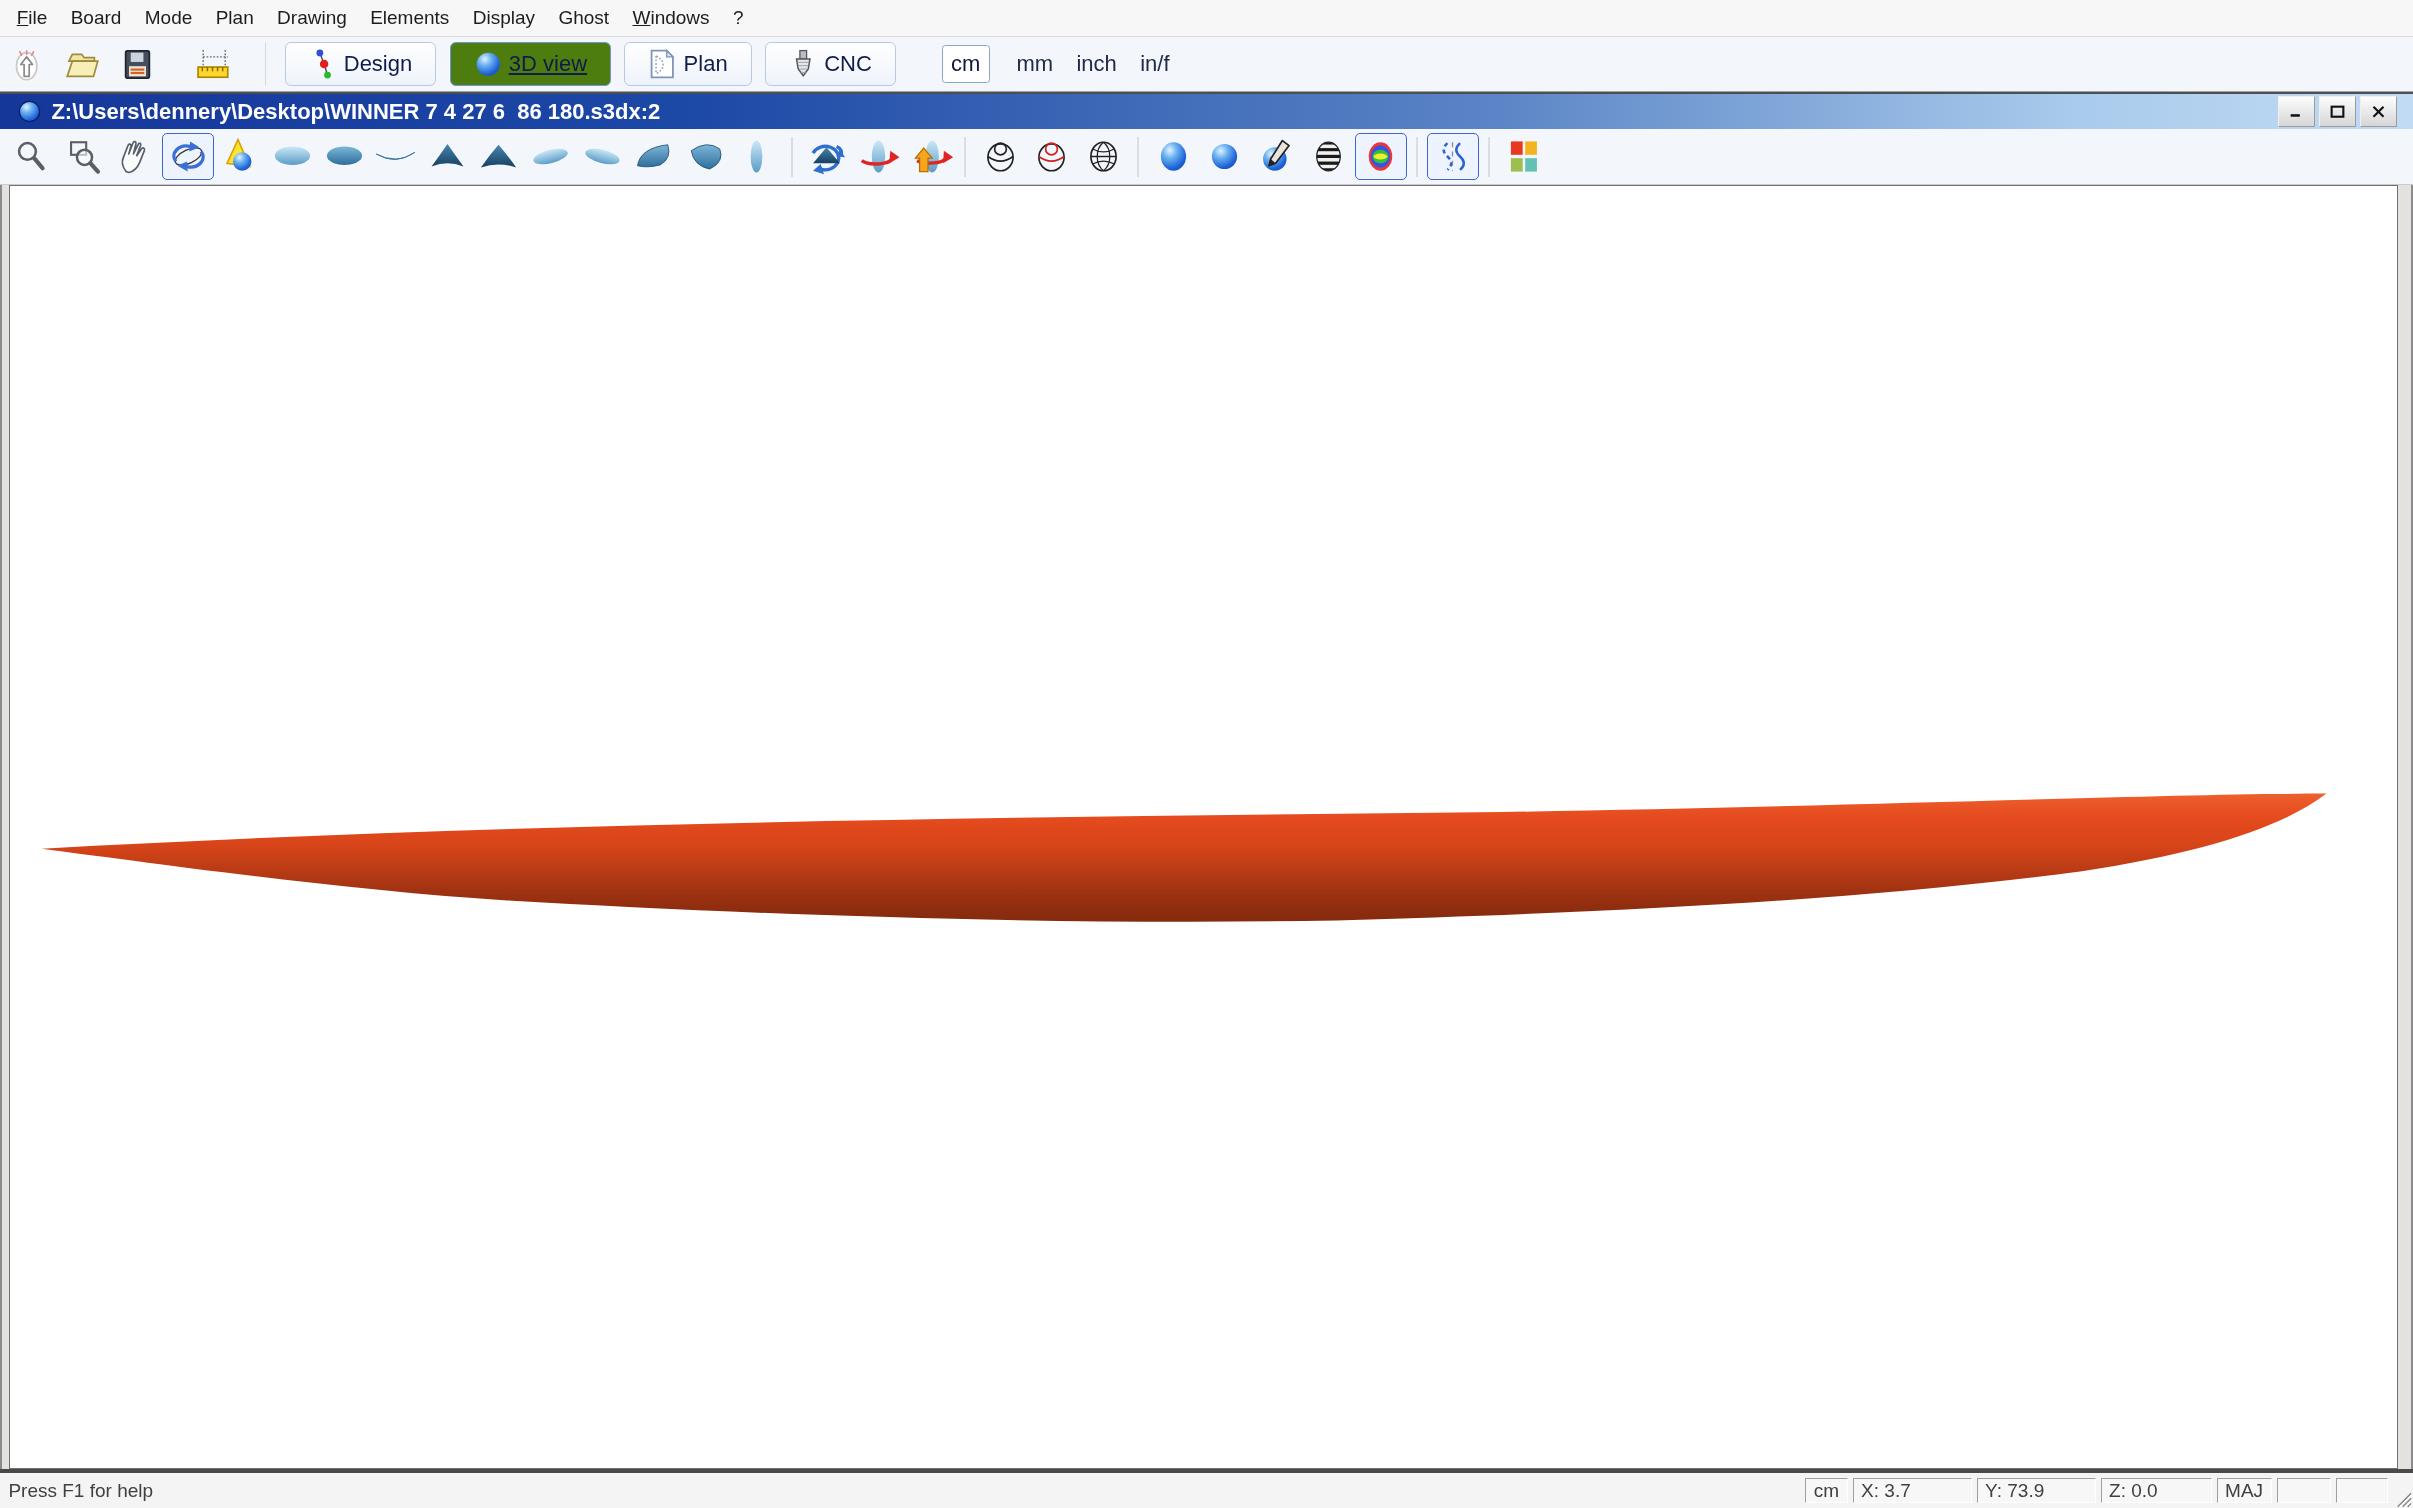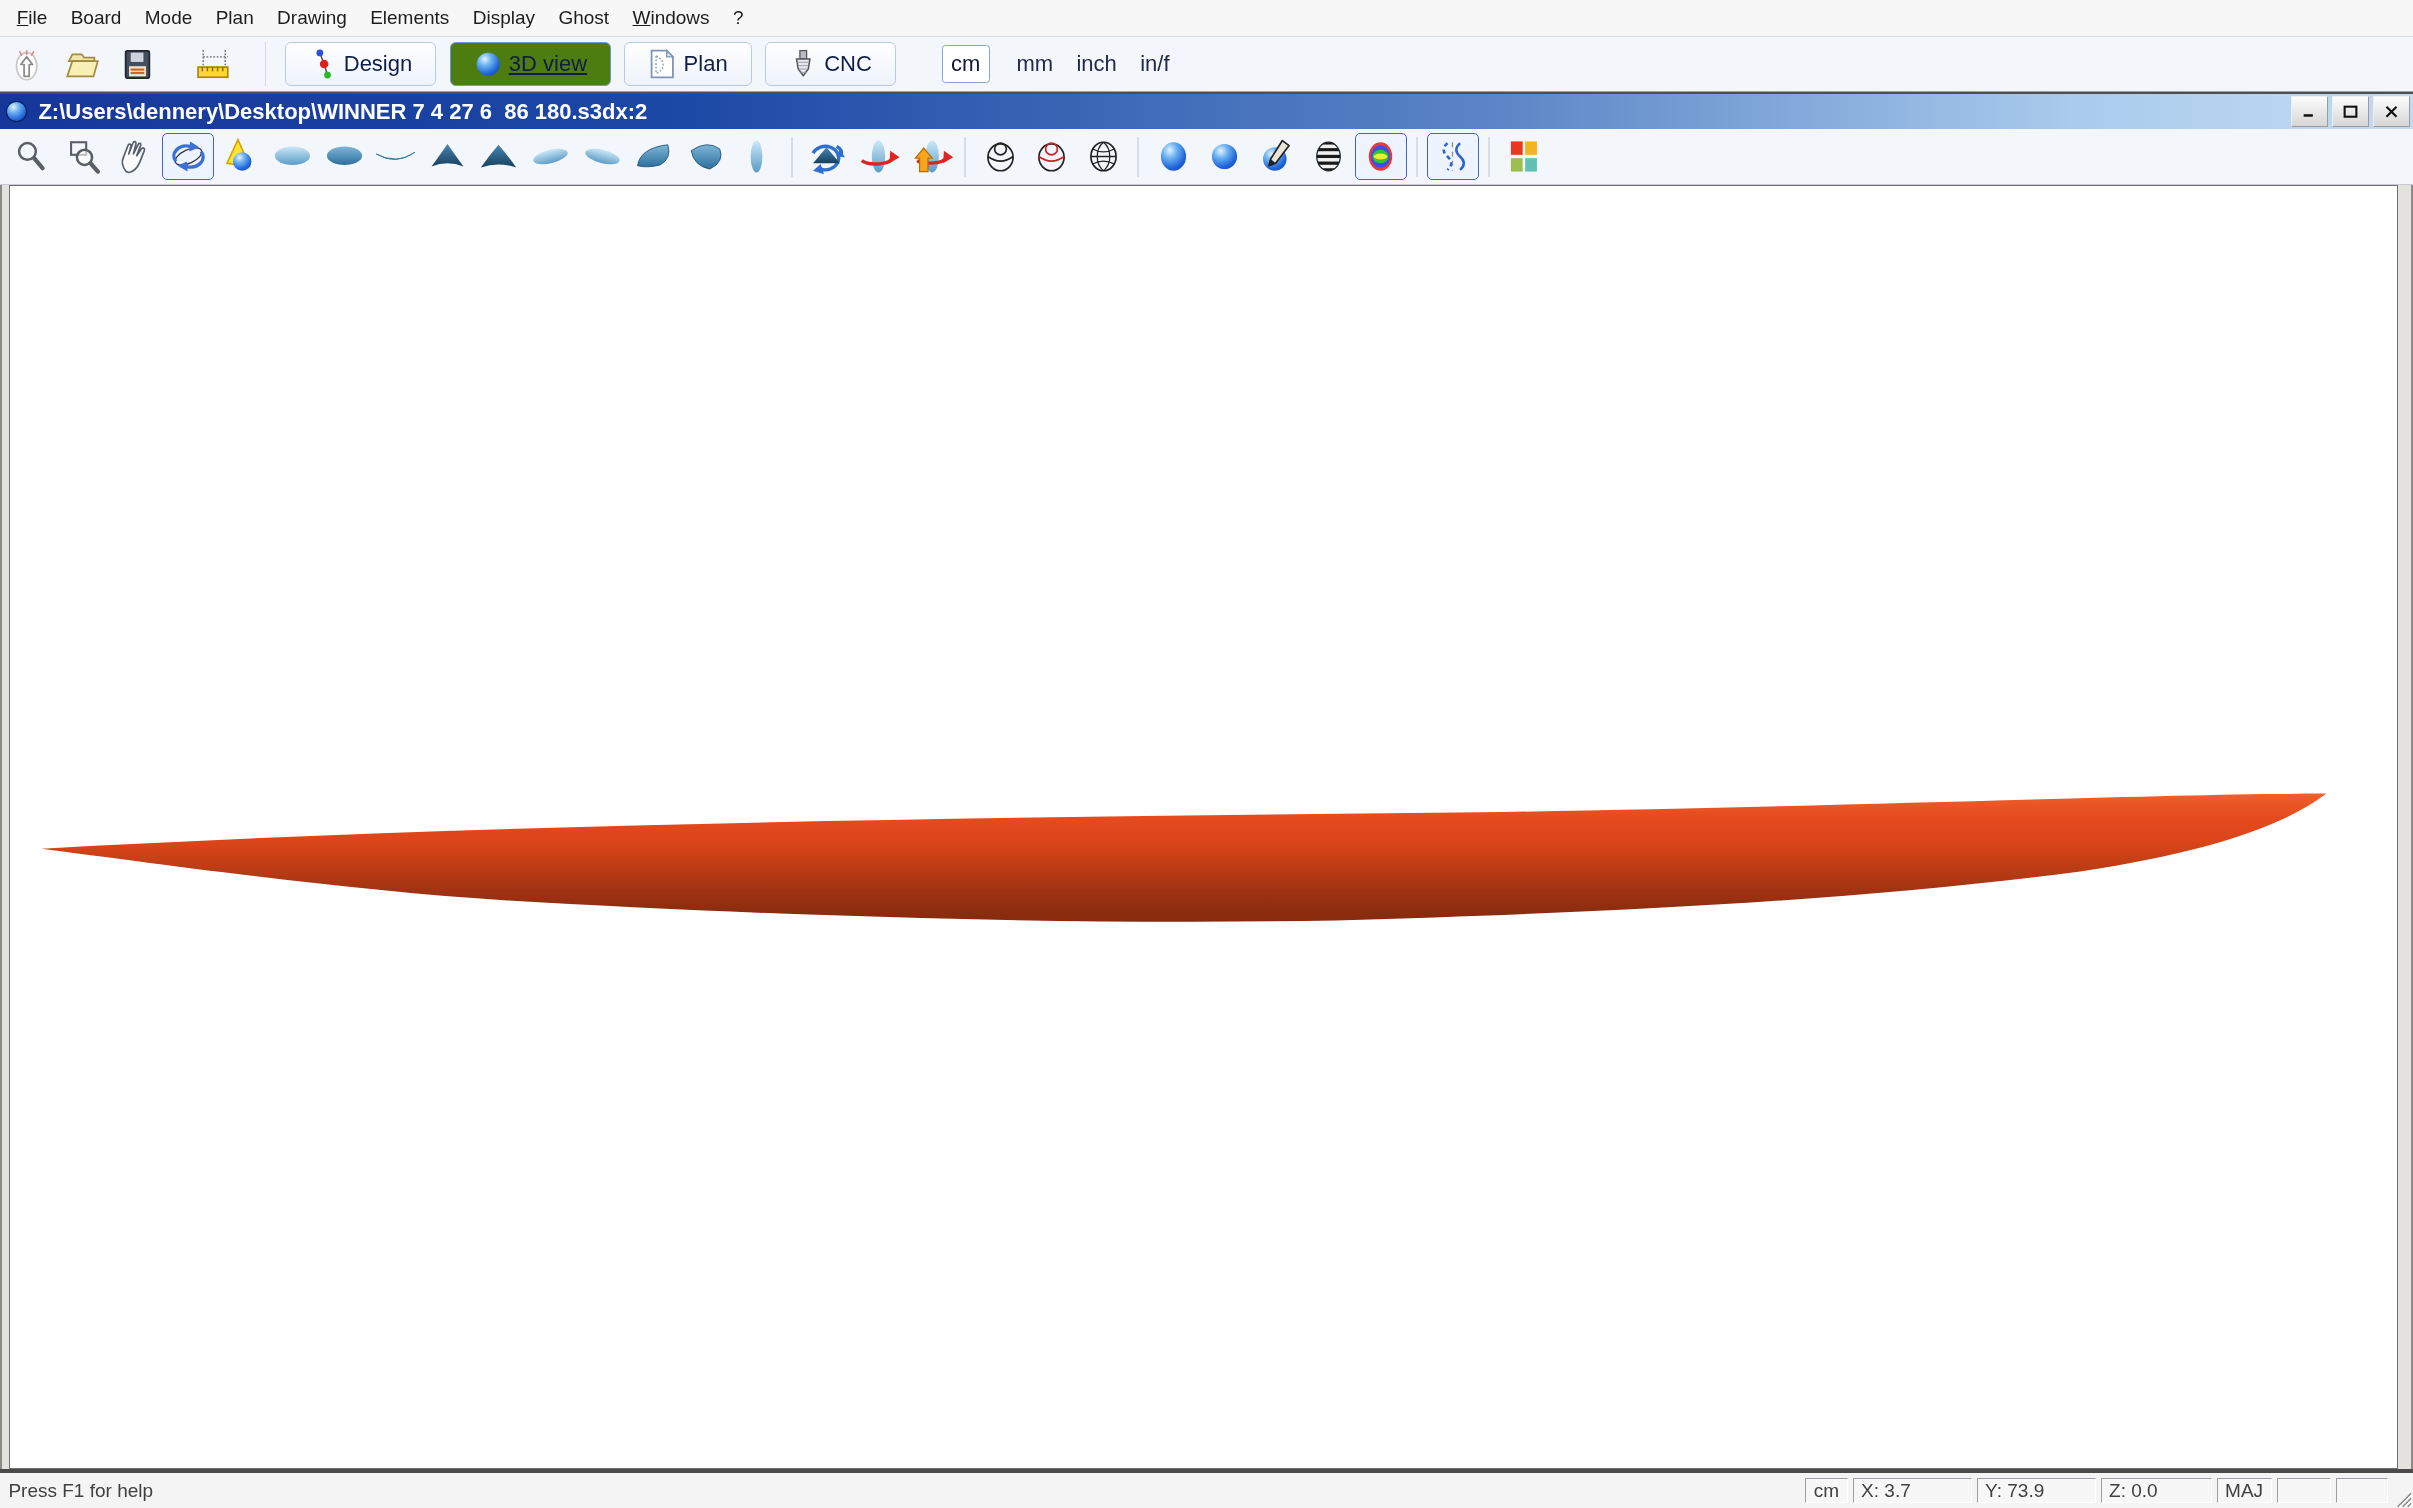--- a/index.html
+++ b/index.html
@@ -37,21 +37,21 @@
     background:#ffffff;border:1.7px solid #8aa4cc;border-radius:3.4px;
     padding:5px 8.4px;margin-right:15px;color:#11183a;
   }
   .unit-label{margin:0 11.7px;text-align:center;}
   .hsep{width:1.7px;height:44px;background:#d4dae4;margin:0 11.7px;}
 
   
   .titlebar{
     height:35px;border-top:2.5px solid #4f4f4f;
     background:linear-gradient(90deg,#16379a 0%,#1c48a6 28%,#5b85c6 62%,#a9cbec 86%,#c2dbf4 100%);
-    display:flex;align-items:center;padding:0 3px;
+    display:flex;align-items:center;padding:0 16px;
   }
   .titlebar-title{
     color:#ffffff;font-weight:bold;font-size:22px;margin-left:8.4px;white-space:pre;
     flex:1;overflow:hidden;
   }
   .win-btn{
     width:35px;height:28.5px;margin-left:4.2px;
     background:linear-gradient(#fdfdfd,#d6d6d6);
     border:1.7px outset #f0f0f0;display:flex;align-items:center;justify-content:center;
   }

